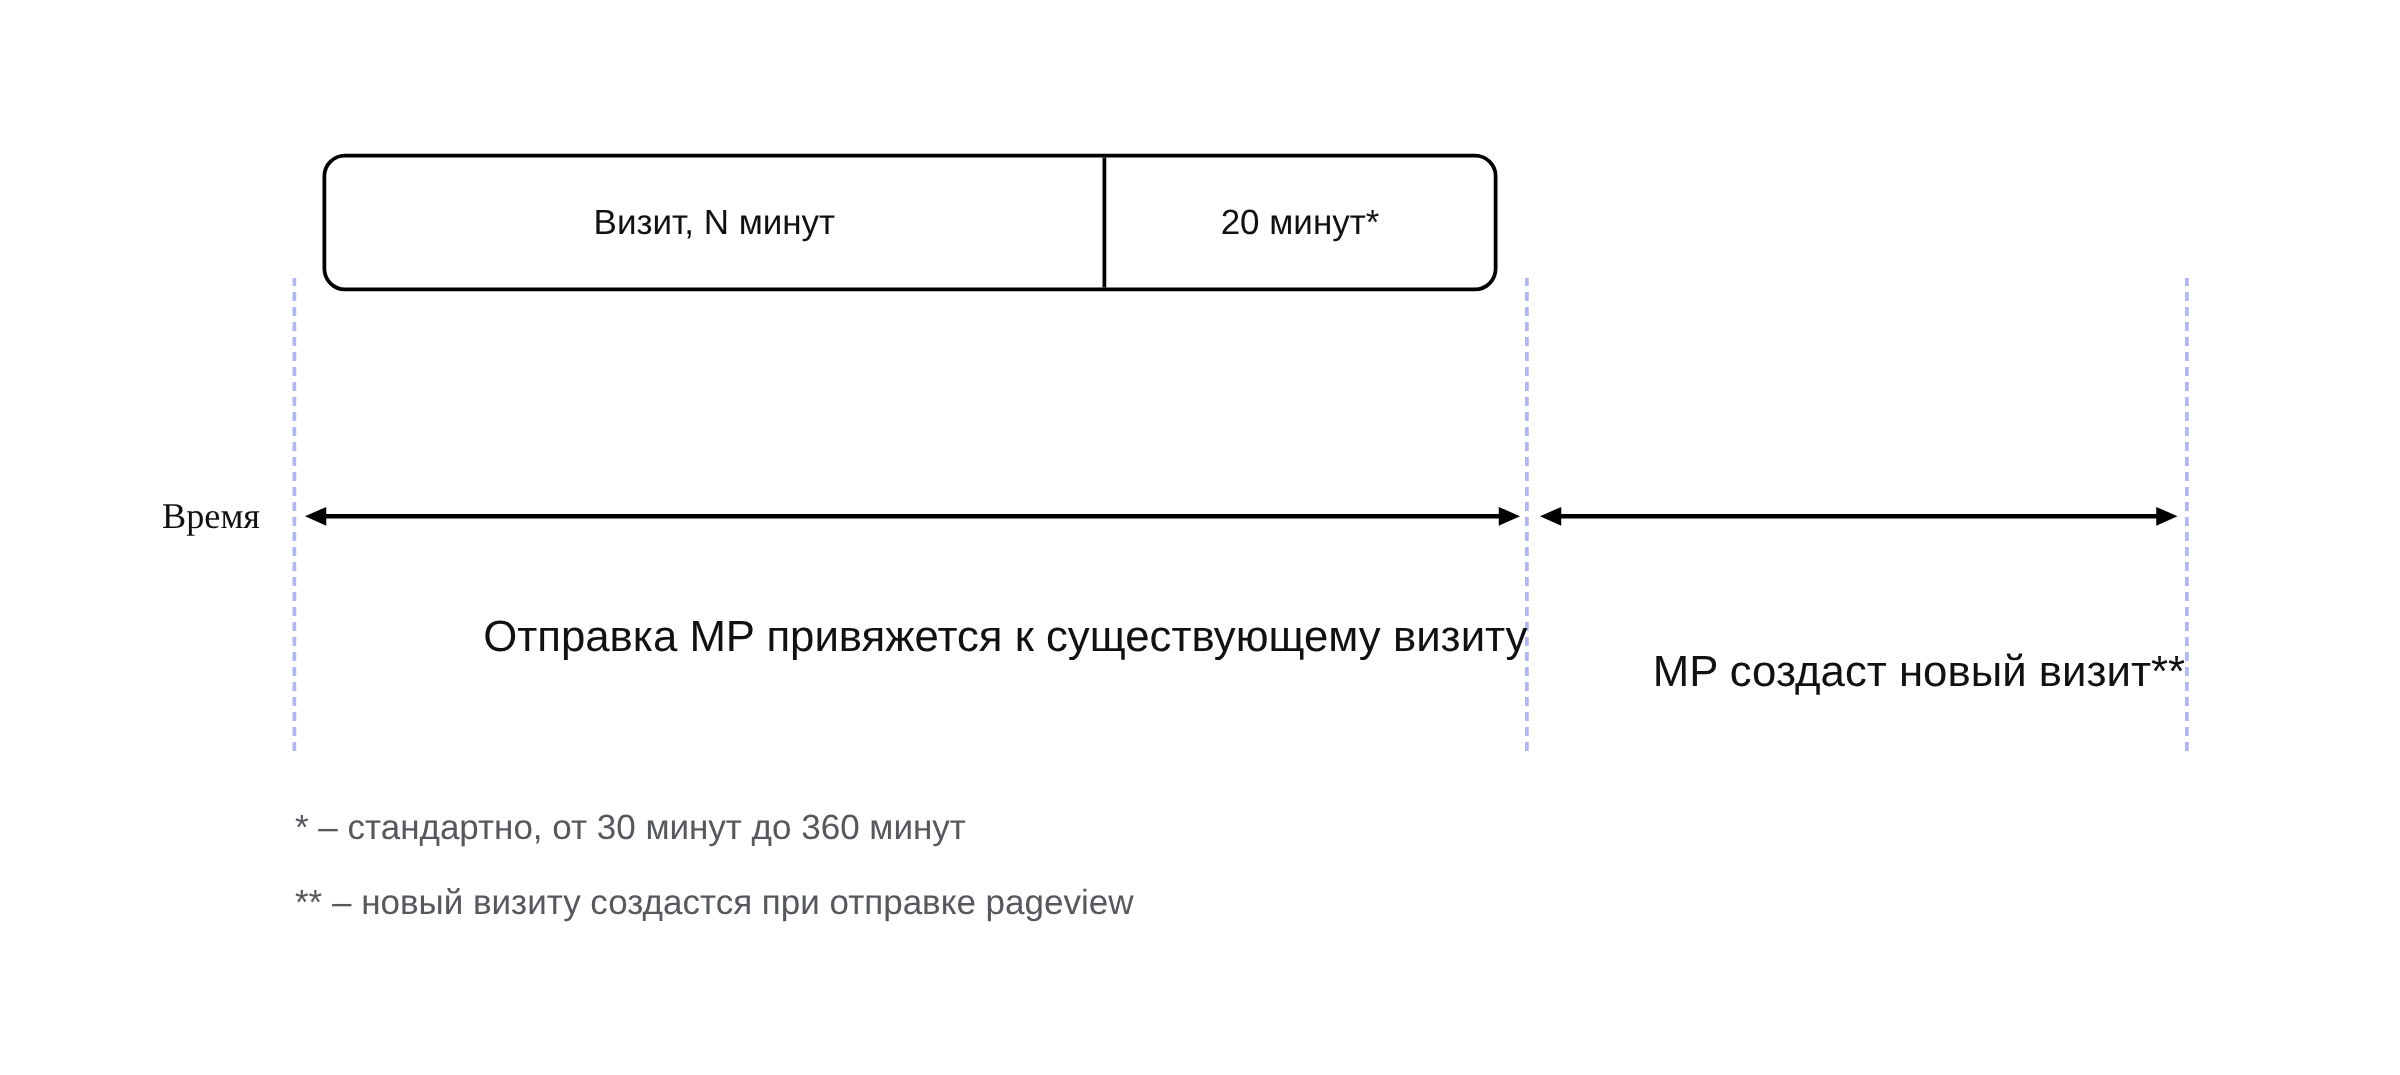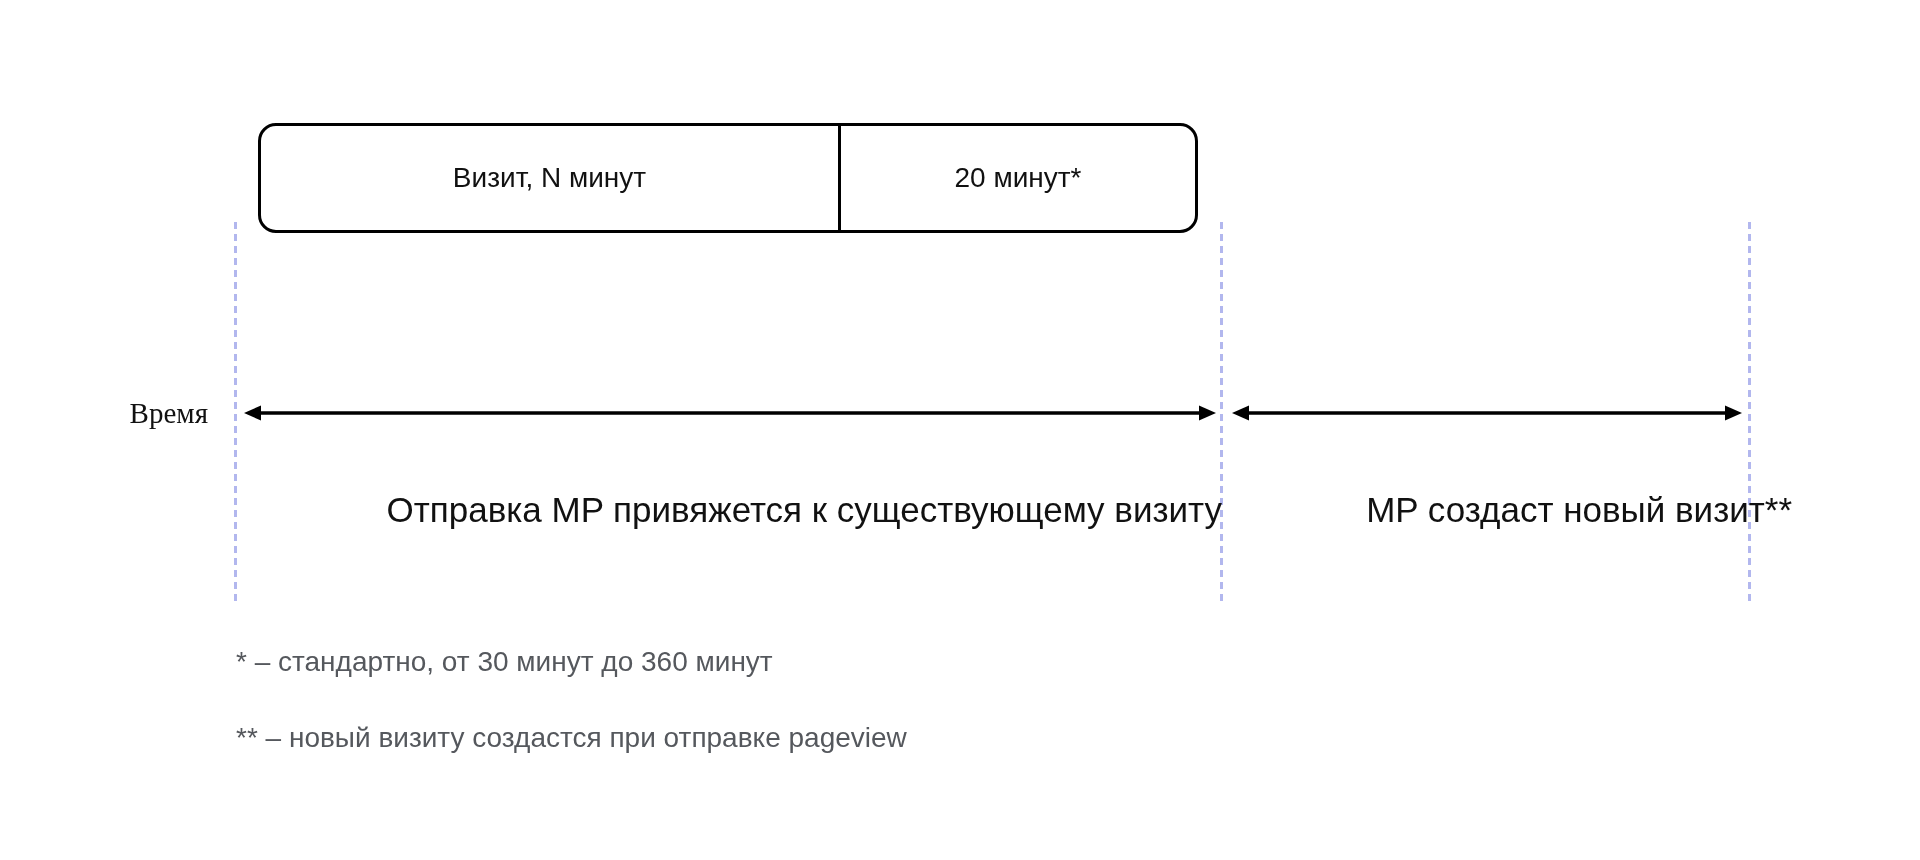--- a/index.html
+++ b/index.html
@@ -27,21 +27,21 @@
     border-radius:18px;
     box-sizing:border-box;
     display:flex;
     background:var(--background);
   }
   .cell{
     display:flex;align-items:center;justify-content:center;
     font-size:28px;line-height:38px;text-align:center;
     color:var(--text);
   }
-  .cell-1{width:580px;border-right:3px solid var(--box-border);box-sizing:border-box;text-align:center;}
+  .cell-1{width:624px;border-right:3px solid var(--box-border);box-sizing:border-box;text-align:center;}
   .cell-2{flex:1;}
   
   .dash-line{
     position:absolute;top:222px;height:383px;width:3px;
     background:repeating-linear-gradient(to bottom,var(--dashed-line) 0 7px,transparent 7px 12px);
   }
   .dash-1{left:234px;}
   .dash-2{left:1220px;}
   .dash-3{left:1748px;}
   
@@ -51,24 +51,24 @@
   
   .time-label{
     position:absolute;left:40px;top:398px;width:168px;
     text-align:right;font-size:29px;line-height:30px;color:var(--text);font-family:Liberation Serif, serif;
   }
   .segment-label{
     position:absolute;top:494px;font-size:35px;line-height:32px;
     text-align:right;color:var(--text);
   }
   .segment-label-1{left:236px;width:986px;}
-  .segment-label-2{left:1266px;width:526px;}
+  .segment-label-2{left:1222px;width:526px;margin-top:28px;}
   .footnotes{
     position:absolute;left:236px;top:647px;
-    display:flex;flex-direction:column;gap:46px;
+    display:flex;flex-direction:column;gap:30px;
     font-size:28px;line-height:30px;color:var(--footnote-text);
   }
 </style>
 </head>
 <body>
 
 <div class="page">
 
   <div class="visit-box">
     <div class="cell cell-1">

